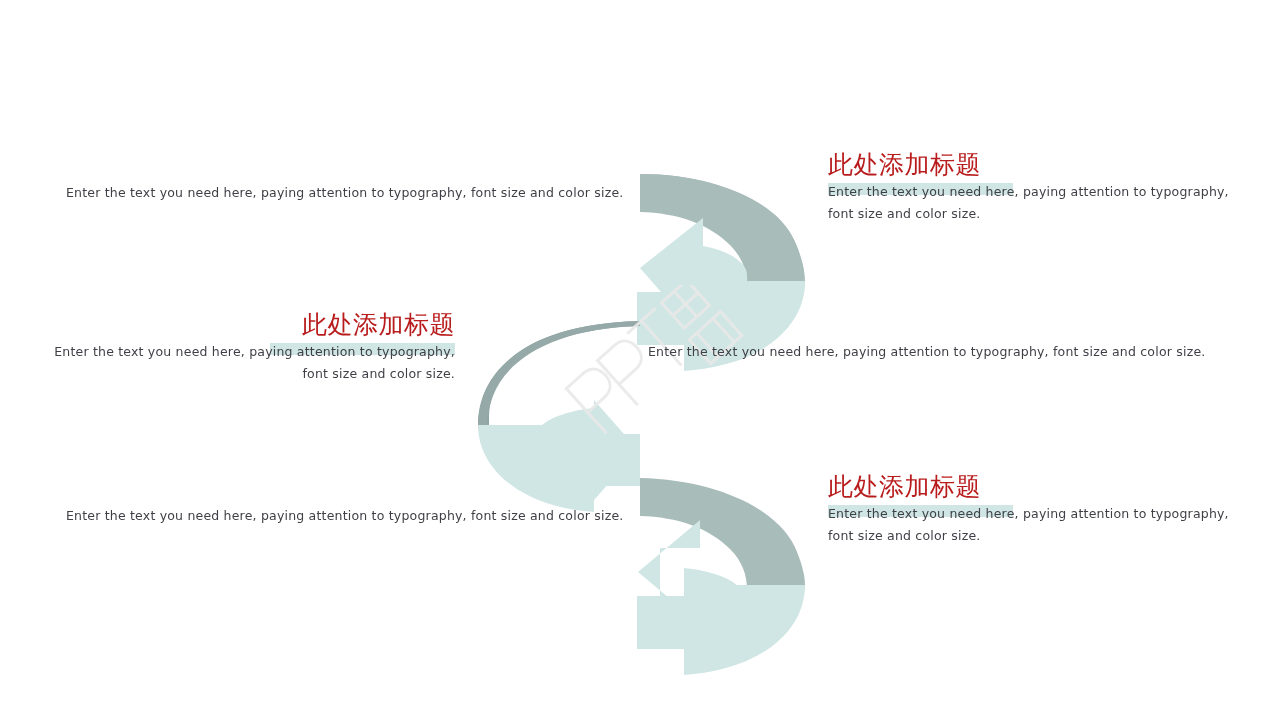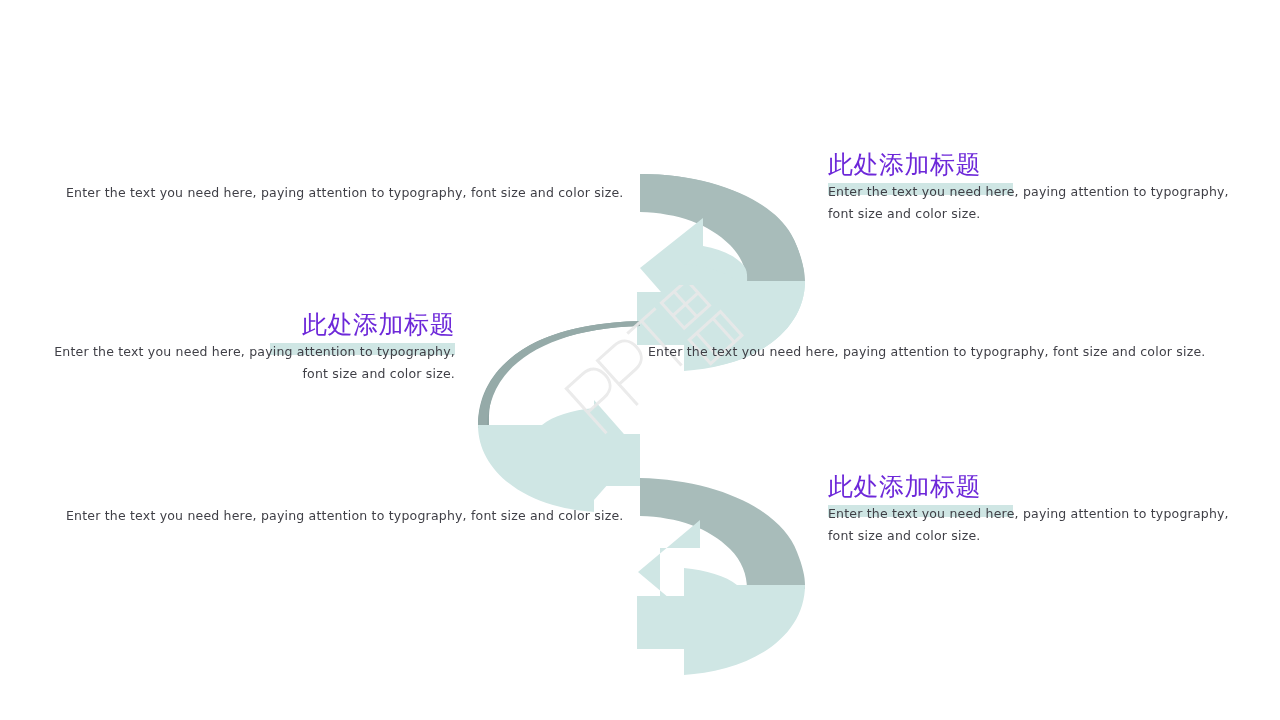--- a/index.html
+++ b/index.html
@@ -52,21 +52,21 @@
     letter-spacing: 0.2px;
     white-space: nowrap;
   }
 
   .info-block {
     position: absolute;
   }
   .info-block .heading {
     font-size: 25px;
     line-height: 1.12;
-    color: #6d28d9;
+    color: #b91c1c;
     font-weight: 400;
     letter-spacing: 0.5px;
     position: relative;
     z-index: 2;
     font-family: "DejaVu Sans", "Liberation Sans", sans-serif;
   }
   .info-block .rule {
     position: absolute;
     height: 12px;
     background: #cfe6e4;

